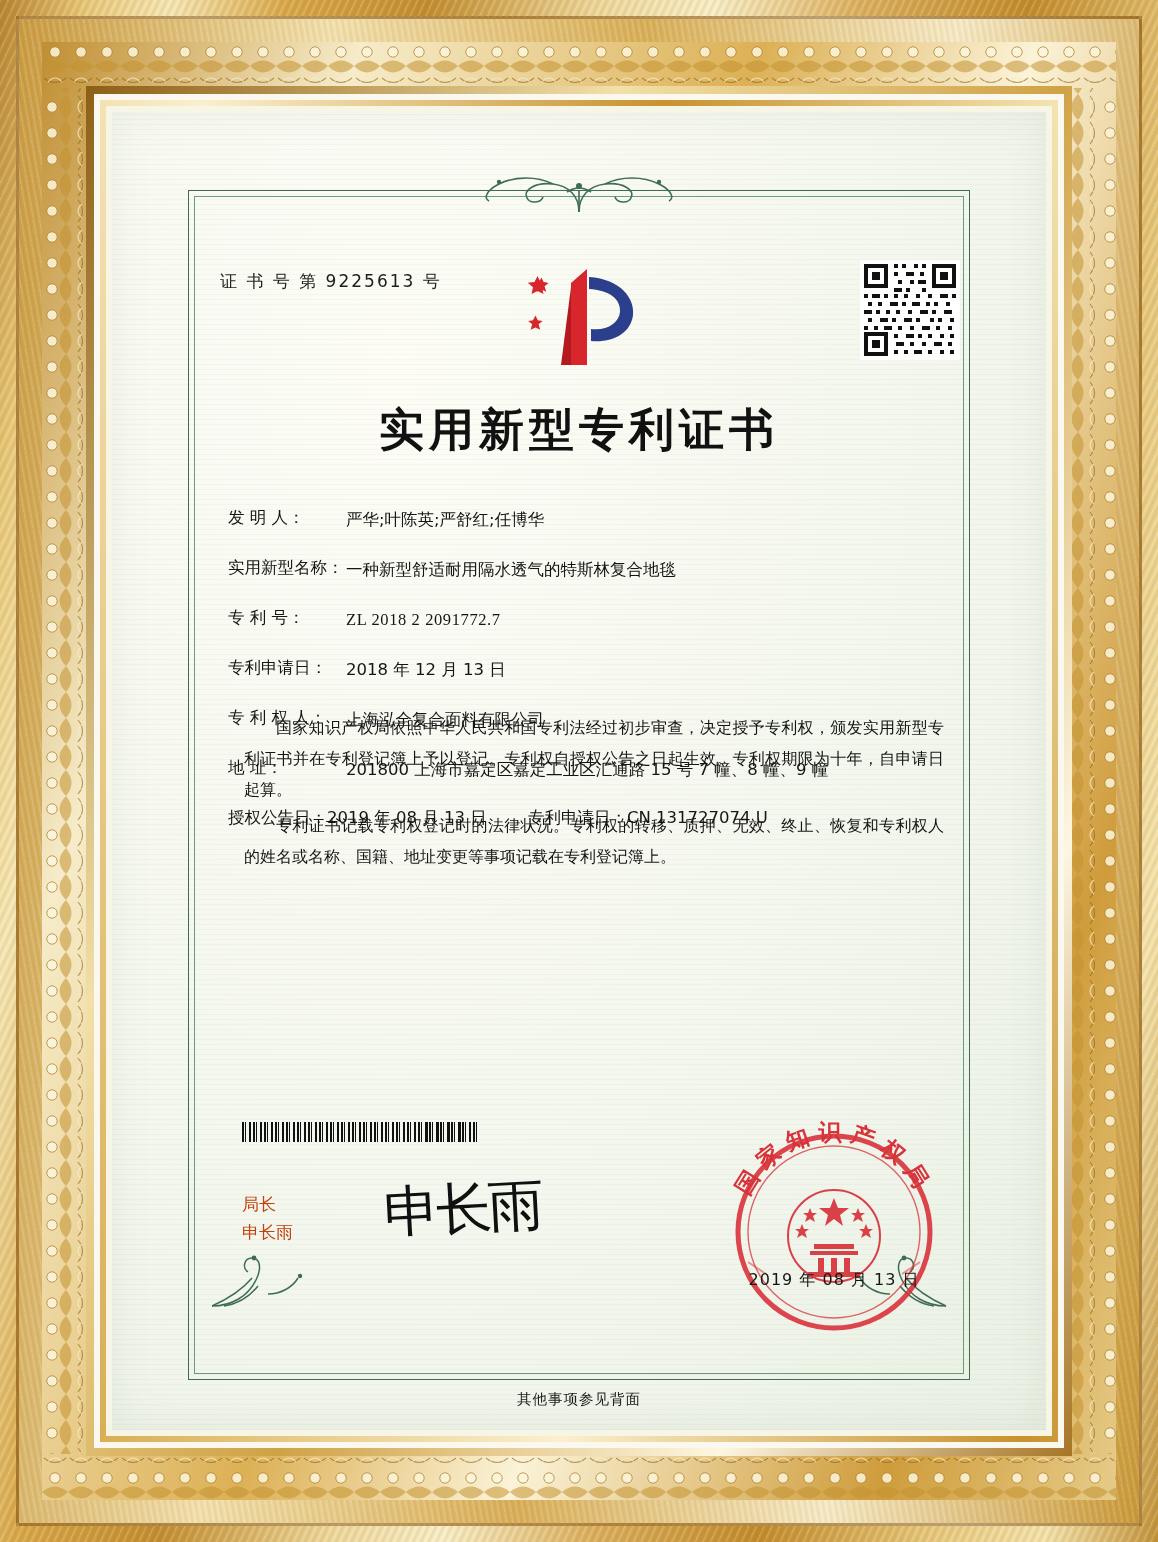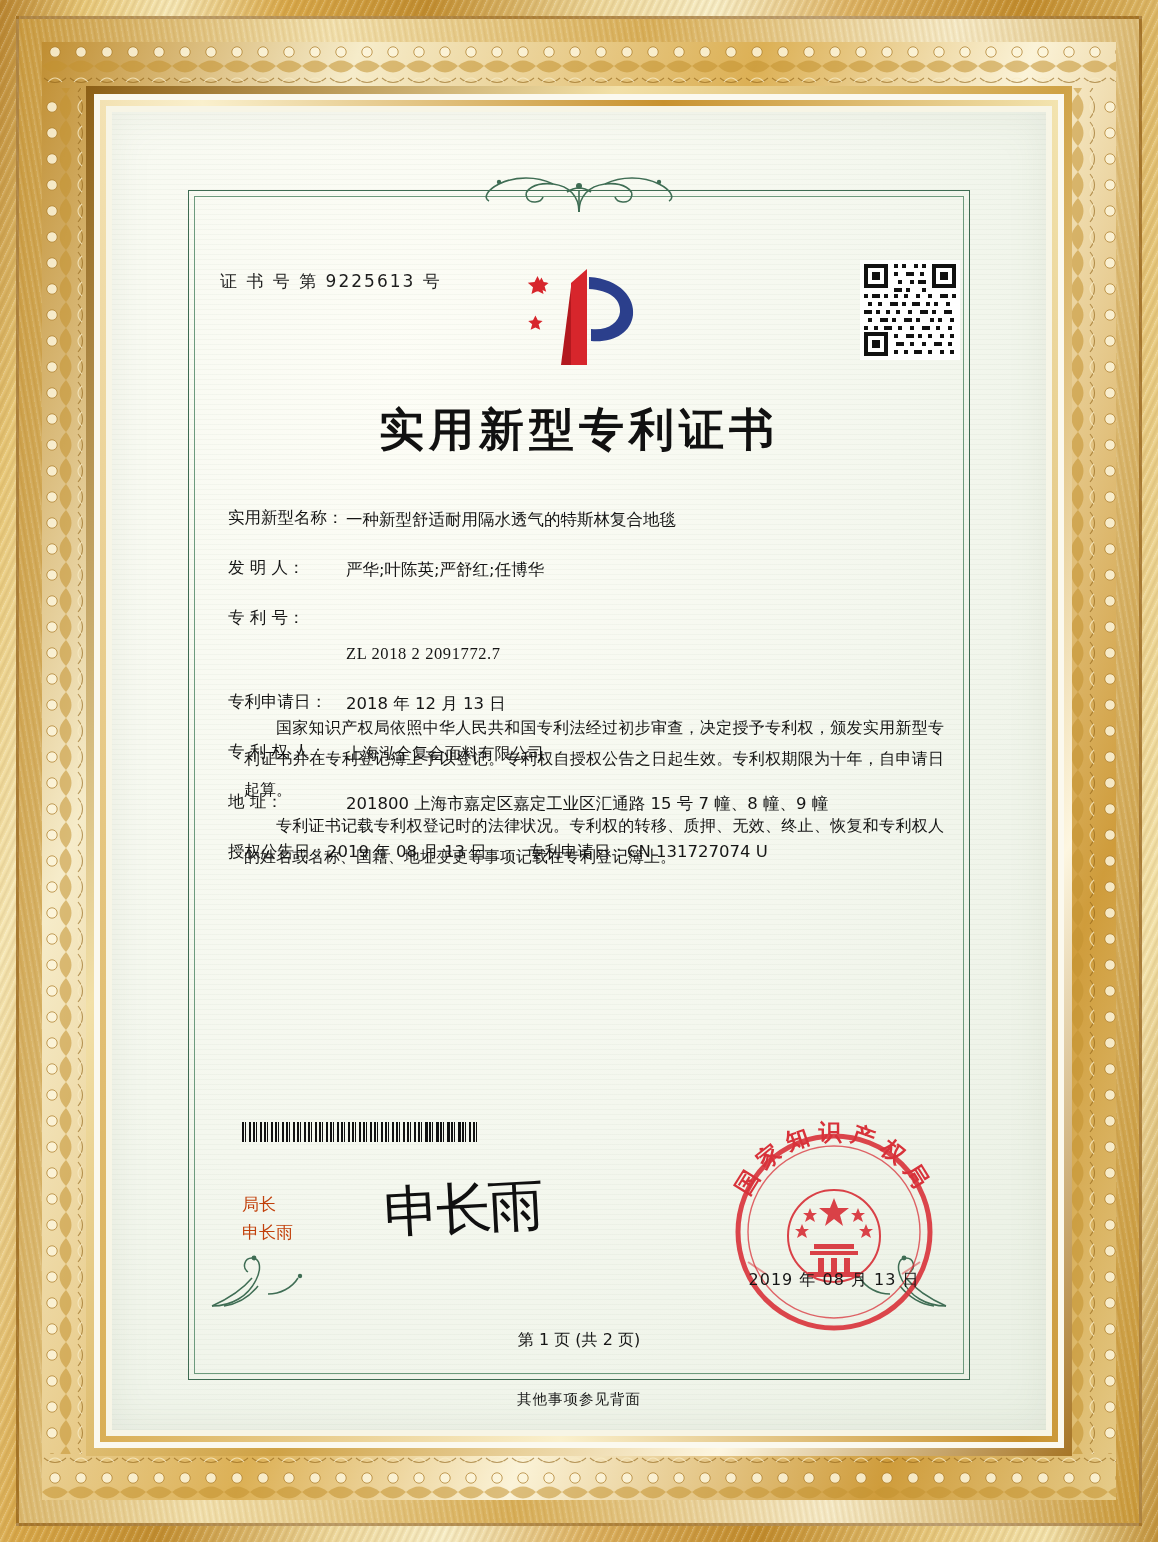--- a/index.html
+++ b/index.html
@@ -185,21 +185,20 @@
     letter-spacing: 0px;
     white-space: nowrap;
   }
   .field-value {
     flex: 1 1 auto;
     line-height: 1.55;
   }
   .field-value.mono {
     font-family: "Liberation Serif", serif;
     letter-spacing: 0.6px;
-    margin-top: 34px;
   }
   .grant-row {
     display: flex;
     font-size: 16.5px;
     margin-bottom: 0;
     font-family: "DejaVu Sans", sans-serif;
   }
   .grant-left { flex: 0 0 300px; }
   .grant-right { flex: 1 1 auto; }
 
@@ -465,26 +464,26 @@
         <rect x="68" y="90" width="4" height="4"></rect>
         <rect x="80" y="90" width="4" height="4"></rect>
         <rect x="90" y="90" width="4" height="4"></rect>
     </g>
   </svg>
 
   <div class="main-title">实用新型专利证书</div>
 
   <div class="fields">
     <div class="field-row">
+      <div class="field-label">发 明 人：</div>
+      <div class="field-value">严华;叶陈英;严舒红;任博华</div>
+    </div>
+    <div class="field-row">
       <div class="field-label">实用新型名称：</div>
       <div class="field-value">一种新型舒适耐用隔水透气的特斯林复合地毯</div>
-    </div>
-    <div class="field-row">
-      <div class="field-label">发 明 人：</div>
-      <div class="field-value">严华;叶陈英;严舒红;任博华</div>
     </div>
     <div class="field-row">
       <div class="field-label">专 利 号：</div>
       <div class="field-value mono">ZL 2018 2 2091772.7</div>
     </div>
     <div class="field-row">
       <div class="field-label">专利申请日：</div>
       <div class="field-value">2018 年 12 月 13 日</div>
     </div>
     <div class="field-row">
@@ -548,15 +547,14 @@
     <text font-family="DejaVu Sans, sans-serif" font-size="23" font-weight="bold" fill="#d8323a" letter-spacing="8">
       <textPath href="#sealArcFull" startOffset="50%" text-anchor="middle">国家知识产权局</textPath>
     </text>
     <g stroke="#d8323a" stroke-width="2" opacity="0.5">
       <line x1="34" y1="150" x2="52" y2="162"></line>
       <line x1="206" y1="150" x2="188" y2="162"></line>
     </g>
   </svg>
   <div class="seal-date">2019 年 08 月 13 日</div>
 
-  <div class="page-no">第 1 页 (共 2 页)</div>
   <div class="footnote">其他事项参见背面</div>
 </div>
 
 </body></html>

